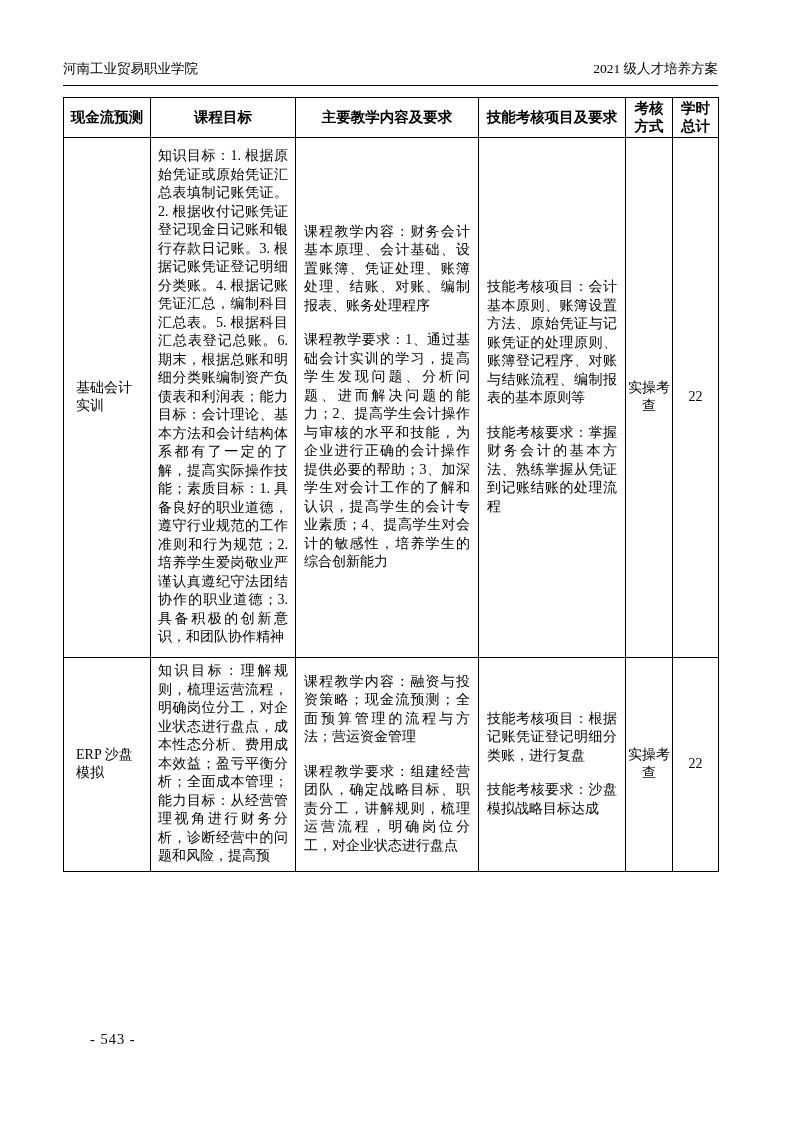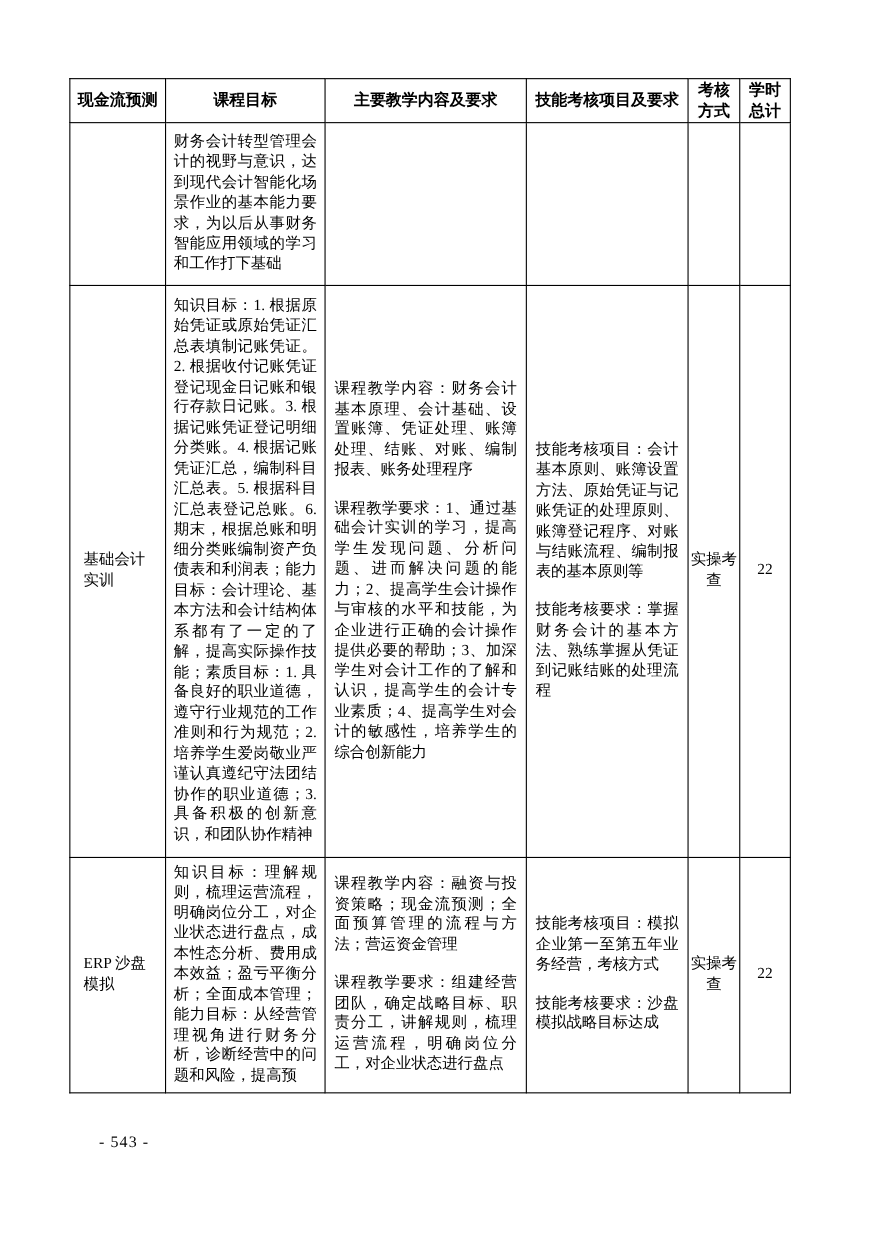--- a/index.html
+++ b/index.html
@@ -74,20 +74,24 @@
     top: 1031px;
     font-size: 14.5px;
     letter-spacing: 1px;
   }
 </style>
 </head>
 <body>
 
 <div class="page">
 
+  <div class="header">
+    <span>河南工业贸易职业学院</span>
+    <span>2021 级人才培养方案</span>
+  </div>
 
   <table class="course-table">
     <colgroup>
       <col style="width:87px">
       <col style="width:145px">
       <col style="width:183px">
       <col style="width:147px">
       <col style="width:47px">
       <col style="width:46px">
     </colgroup>
@@ -96,28 +100,20 @@
         <th>现金流预测</th>
         <th>课程目标</th>
         <th>主要教学内容及要求</th>
         <th>技能考核项目及要求</th>
         <th>考核方式</th>
         <th>学时总计</th>
       </tr>
     </thead>
     <tbody>
 
-      <tr class="row-cont">
-        <td class="cell-name"></td>
-        <td class="cell-objectives">财务会计转型管理会计的视野与意识，达到现代会计智能化场景作业的基本能力要求，为以后从事财务智能应用领域的学习和工作打下基础</td>
-        <td class="cell-paras"></td>
-        <td class="cell-paras"></td>
-        <td class="cell-center"></td>
-        <td class="cell-center"></td>
-      </tr>
 
       <tr class="row-main">
         <td class="cell-name">基础会计实训</td>
         <td class="cell-objectives">知识目标：1. 根据原始凭证或原始凭证汇总表填制记账凭证。2. 根据收付记账凭证登记现金日记账和银行存款日记账。3. 根据记账凭证登记明细分类账。4. 根据记账凭证汇总，编制科目汇总表。5. 根据科目汇总表登记总账。6. 期末，根据总账和明细分类账编制资产负债表和利润表；能力目标：会计理论、基本方法和会计结构体系都有了一定的了解，提高实际操作技能；素质目标：1. 具备良好的职业道德，遵守行业规范的工作准则和行为规范；2. 培养学生爱岗敬业严谨认真遵纪守法团结协作的职业道德；3. 具备积极的创新意识，和团队协作精神</td>
         <td class="cell-paras">
           <p>课程教学内容：财务会计基本原理、会计基础、设置账簿、凭证处理、账簿处理、结账、对账、编制报表、账务处理程序</p>
           <p>课程教学要求：1、通过基础会计实训的学习，提高学生发现问题、分析问题、进而解决问题的能力；2、提高学生会计操作与审核的水平和技能，为企业进行正确的会计操作提供必要的帮助；3、加深学生对会计工作的了解和认识，提高学生的会计专业素质；4、提高学生对会计的敏感性，培养学生的综合创新能力</p>
         </td>
         <td class="cell-paras">
           <p>技能考核项目：会计基本原则、账簿设置方法、原始凭证与记账凭证的处理原则、账簿登记程序、对账与结账流程、编制报表的基本原则等</p>
@@ -128,21 +124,21 @@
       </tr>
 
       <tr class="row-last">
         <td class="cell-name">ERP 沙盘模拟</td>
         <td class="cell-objectives">知识目标：理解规则，梳理运营流程，明确岗位分工，对企业状态进行盘点，成本性态分析、费用成本效益；盈亏平衡分析；全面成本管理；能力目标：从经营管理视角进行财务分析，诊断经营中的问题和风险，提高预</td>
         <td class="cell-paras">
           <p>课程教学内容：融资与投资策略；现金流预测；全面预算管理的流程与方法；营运资金管理</p>
           <p>课程教学要求：组建经营团队，确定战略目标、职责分工，讲解规则，梳理运营流程，明确岗位分工，对企业状态进行盘点</p>
         </td>
         <td class="cell-paras">
-          <p>技能考核项目：模拟企业第一至第五年业务经营，考核方式</p>
+          <p>技能考核项目：根据记账凭证登记明细分类账，进行复盘</p>
           <p>技能考核要求：沙盘模拟战略目标达成</p>
         </td>
         <td class="cell-center">实操考查</td>
         <td class="cell-center">22</td>
       </tr>
 
     </tbody>
   </table>
 
   <div class="footer">- 543 -</div>

